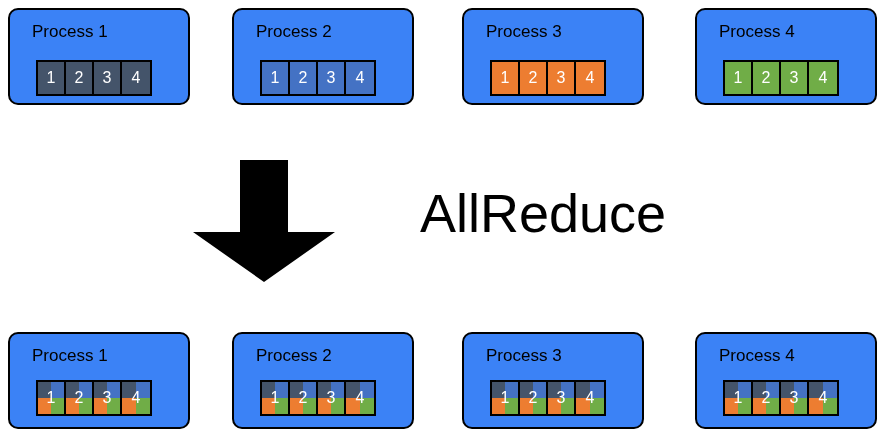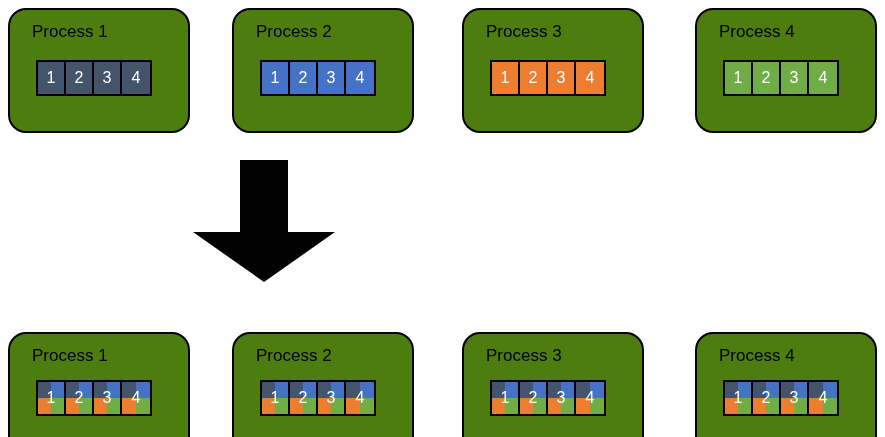--- a/index.html
+++ b/index.html
@@ -18,24 +18,24 @@
     height: 437px;
     background: #ffffff;
     overflow: hidden;
   }
 
   
   .proc-card {
     position: absolute;
     box-sizing: border-box;
     width: 182px;
-    height: 125px;
+    height: 97px;
     border: 2px solid #000000;
-    border-radius: 18px;
-    background: #4d7c0f;
+    border-radius: 10px;
+    background: #3b82f6;
   }
   .proc-title {
     position: absolute;
     left: 22px;
     top: 12px;
     font-size: 17px;
     line-height: 20px;
     color: #000000;
     white-space: nowrap;
   }
@@ -181,20 +181,21 @@
         </div>
       </div>
     </div>
 
   <div id="arrow">
     <svg viewBox="0 0 142 122" width="142" height="122" aria-hidden="true">
       <polygon points="47,0 95,0 95,72 142,72 71,122 0,72 47,72" fill="#000000"></polygon>
     </svg>
   </div>
 
+  <div id="op-label">AllReduce</div>
 
   <div id="row-after">
       <div class="proc-card" style="left: 8px; top: 332px;">
         <div class="proc-title">Process 1</div>
         <div class="strip bot-strip">
           <div class="cell">
             <div class="quad tl" style="background: rgb(68, 84, 106);"></div>
             <div class="quad tr" style="background: rgb(68, 114, 196);"></div>
             <div class="quad bl" style="background: rgb(237, 125, 49);"></div>
             <div class="quad br" style="background: rgb(112, 173, 71);"></div>

